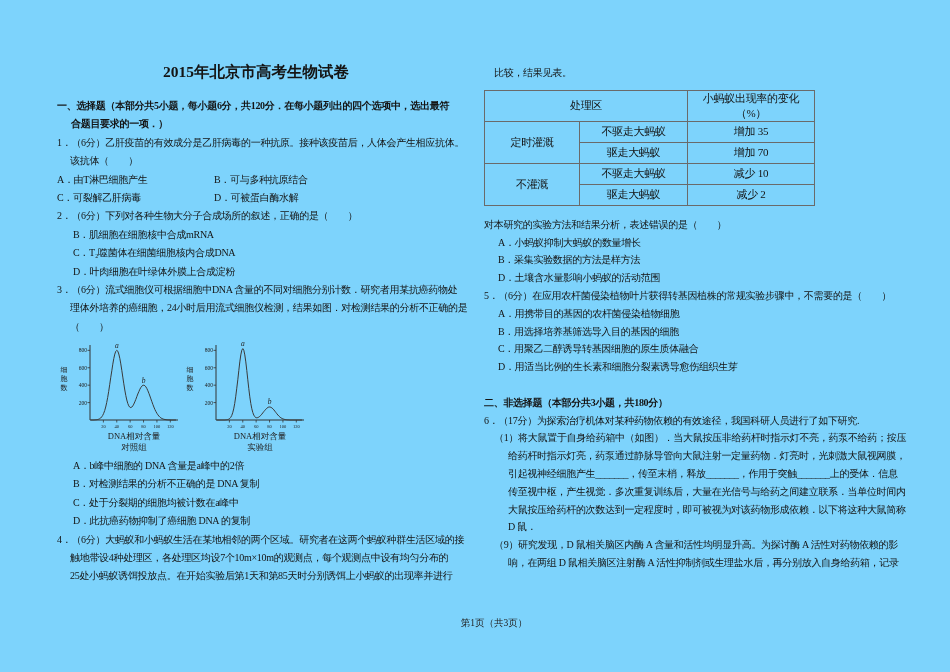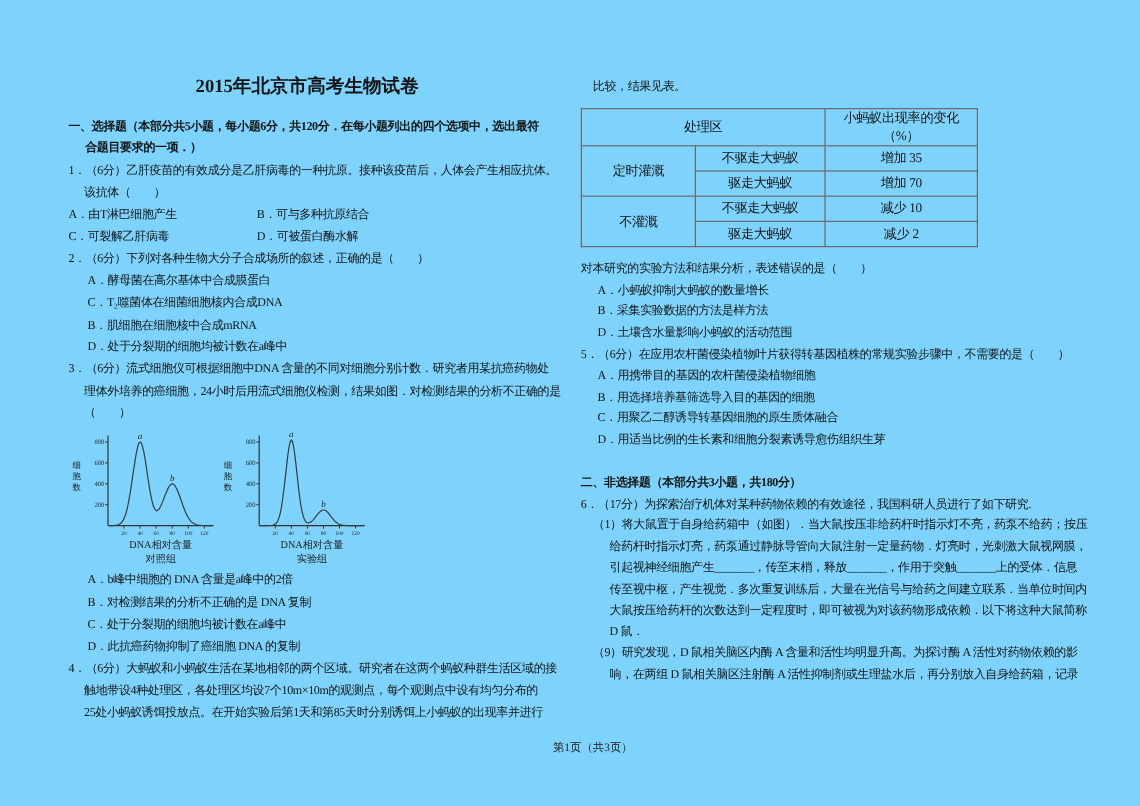--- a/index.html
+++ b/index.html
@@ -37,24 +37,23 @@
 
   <div class="colL">
     <div>
         <div class="line h">一、选择题（本部分共5小题，每小题6分，共120分．在每小题列出的四个选项中，选出最符</div>
         <div class="line hi">合题目要求的一项．）</div>
         <div class="line q">1．（6分）乙肝疫苗的有效成分是乙肝病毒的一种抗原。接种该疫苗后，人体会产生相应抗体。</div>
         <div class="line i">该抗体（　　）</div>
         <div class="line o2"><span class="c0">A．由T淋巴细胞产生</span><span class="c1">B．可与多种抗原结合</span></div>
         <div class="line o2"><span class="c0">C．可裂解乙肝病毒</span><span class="c1">D．可被蛋白酶水解</span></div>
         <div class="line q">2．（6分）下列对各种生物大分子合成场所的叙述，正确的是（　　）</div>
-        <div class="line o">A．酵母菌在高尔基体中合成膜蛋白</div>
+        <div class="line o">B．肌细胞在细胞核中合成mRNA</div>
         <div class="line o">C．T₂噬菌体在细菌细胞核内合成DNA</div>
-        <div class="line o">B．肌细胞在细胞核中合成mRNA</div>
-        <div class="line o">D．处于分裂期的细胞均被计数在a峰中</div>
+        <div class="line o">D．叶肉细胞在叶绿体外膜上合成淀粉</div>
         <div class="line q">3．（6分）流式细胞仪可根据细胞中DNA 含量的不同对细胞分别计数．研究者用某抗癌药物处</div>
         <div class="line i">理体外培养的癌细胞，24小时后用流式细胞仪检测，结果如图．对检测结果的分析不正确的是</div>
         <div class="line i">（　　）</div>
       </div>
     <div class="figure">
         <svg width="124" height="114">
           <line x1="33" y1="80" x2="121" y2="80" stroke="#333" stroke-width="1"></line>
           <line x1="33" y1="80" x2="33" y2="5" stroke="#333" stroke-width="1"></line>
           <line x1="30.5" y1="62.58823529411765" x2="33" y2="62.58823529411765" stroke="#333" stroke-width="0.8"></line>
           <text x="30" y="64.58823529411765" font-size="5.5" text-anchor="end">200</text>

